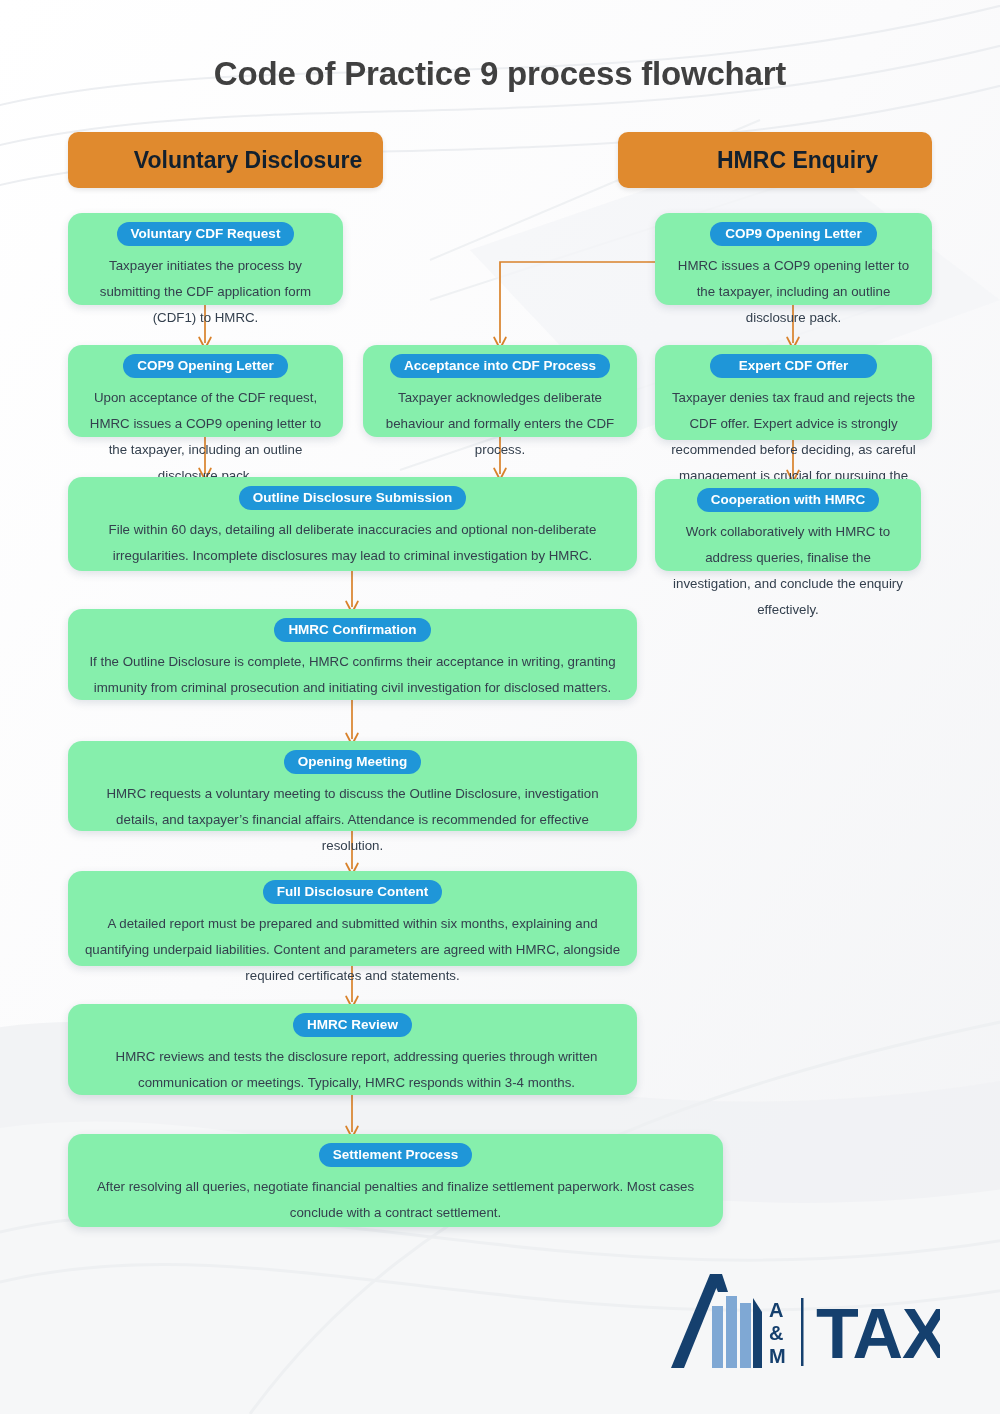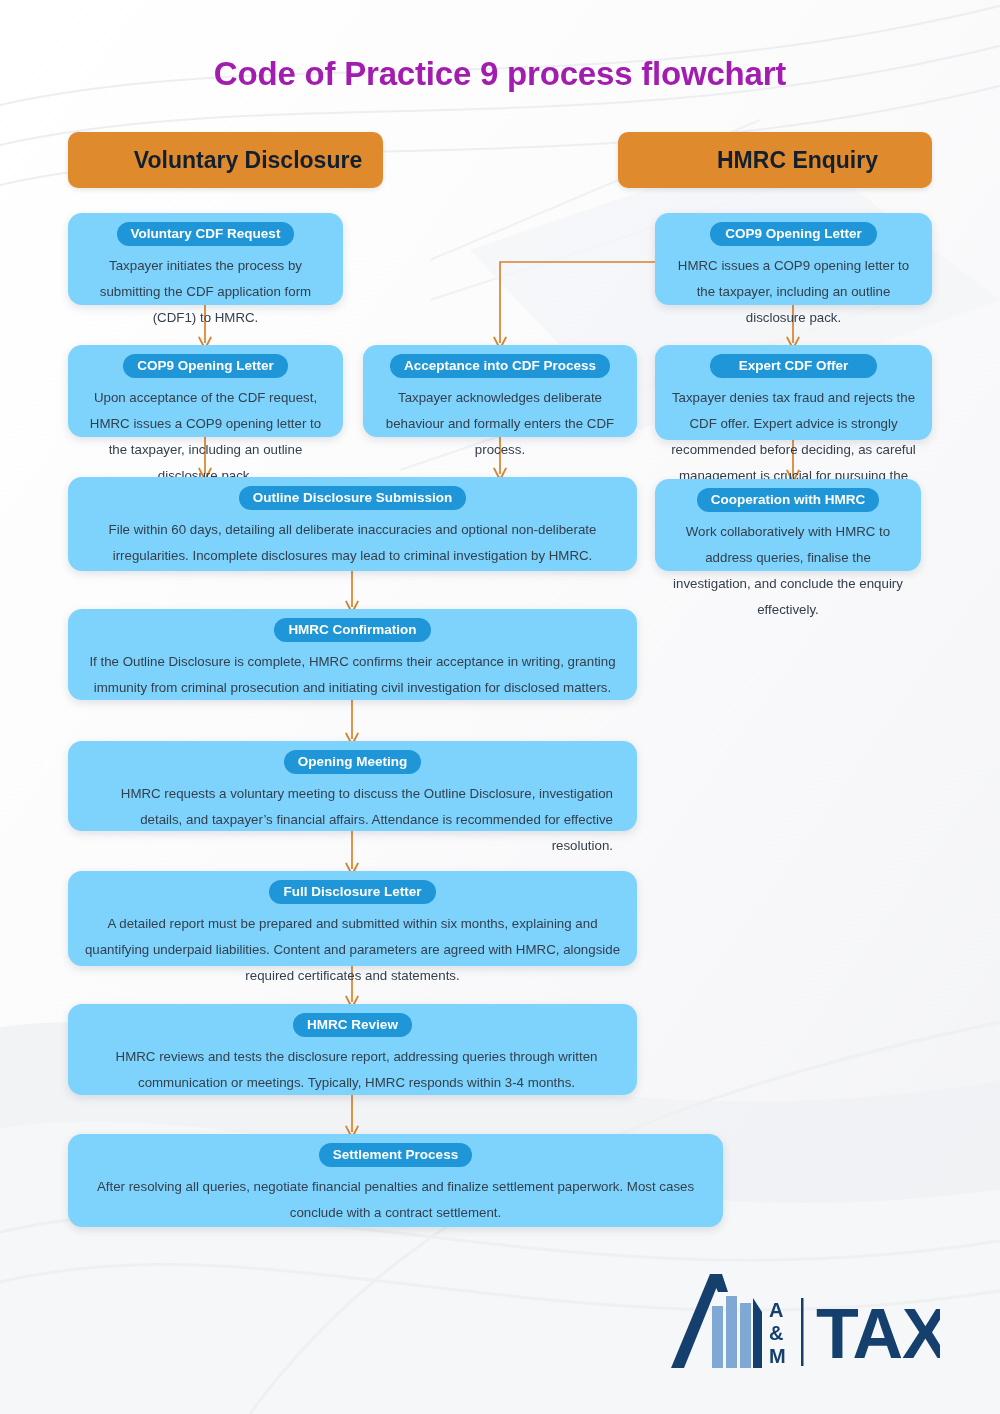--- a/index.html
+++ b/index.html
@@ -16,21 +16,21 @@
 
   #page { position: absolute; inset: 0; z-index: 2; }
 
   
   .title {
     position: absolute;
     top: 55px; left: 0; width: 1000px;
     text-align: center;
     font-size: 33px;
     font-weight: bold;
-    color: #a21caf;
+    color: #404040;
     letter-spacing: -0.2px;
   }
 
   
   .col-head {
     position: absolute;
     height: 56px;
     border-radius: 10px;
     background: #e08a2e;
     color: #12202e;
@@ -41,21 +41,21 @@
     justify-content: center;
     box-shadow: 0 2px 5px rgba(0,0,0,0.10);
     padding-left: 45px;
   }
   #head-voluntary { left: 68px;  top: 132px; width: 315px; }
   #head-hmrc      { left: 618px; top: 132px; width: 314px; }
 
   
   .card {
     position: absolute;
-    background: #7dd3fc;
+    background: #86efac;
     border-radius: 14px;
     box-shadow: 0 3px 8px rgba(26,48,80,0.13);
     padding-top: 9px;
   }
   .card-pill {
     margin: 0 auto;
     background: #1f96d8;
     border-radius: 999px;
     color: #ffffff;
     font-size: 13.5px;
@@ -195,25 +195,25 @@
     <div class="card-body">Work collaboratively with HMRC to address queries, finalise the investigation, and conclude the enquiry effectively.</div>
   </div>
 
   <div class="card" style="left:68px; top:609px; width:569px; height:91px;">
     <div class="card-pill" style="min-width:0;">HMRC Confirmation</div>
     <div class="card-body" style="padding:0 18px;">If the Outline Disclosure is complete, HMRC confirms their acceptance in writing, granting immunity from criminal prosecution and initiating civil investigation for disclosed matters.</div>
   </div>
 
   <div class="card" style="left:68px; top:741px; width:569px; height:90px;">
     <div class="card-pill" style="min-width:0;">Opening Meeting</div>
-    <div class="card-body" style="padding:0 24px;text-align:right;">HMRC requests a voluntary meeting to discuss the Outline Disclosure, investigation details, and taxpayer’s financial affairs. Attendance is recommended for effective resolution.</div>
+    <div class="card-body" style="padding:0 24px;">HMRC requests a voluntary meeting to discuss the Outline Disclosure, investigation details, and taxpayer’s financial affairs. Attendance is recommended for effective resolution.</div>
   </div>
 
   <div class="card" style="left:68px; top:871px; width:569px; height:95px;">
-    <div class="card-pill" style="min-width:0;">Full Disclosure Letter</div>
+    <div class="card-pill" style="min-width:0;">Full Disclosure Content</div>
     <div class="card-body" style="padding:0 8px;">A detailed report must be prepared and submitted within six months, explaining and quantifying underpaid liabilities. Content and parameters are agreed with HMRC, alongside required certificates and statements.</div>
   </div>
 
   <div class="card" style="left:68px; top:1004px; width:569px; height:91px;">
     <div class="card-pill" style="min-width:0;">HMRC Review</div>
     <div class="card-body" style="padding:0 20px;margin-left:8px;">HMRC reviews and tests the disclosure report, addressing queries through written communication or meetings. Typically, HMRC responds within 3-4 months.</div>
   </div>
 
   <div class="card" style="left:68px; top:1134px; width:655px; height:93px;">
     <div class="card-pill" style="min-width:0;">Settlement Process</div>

